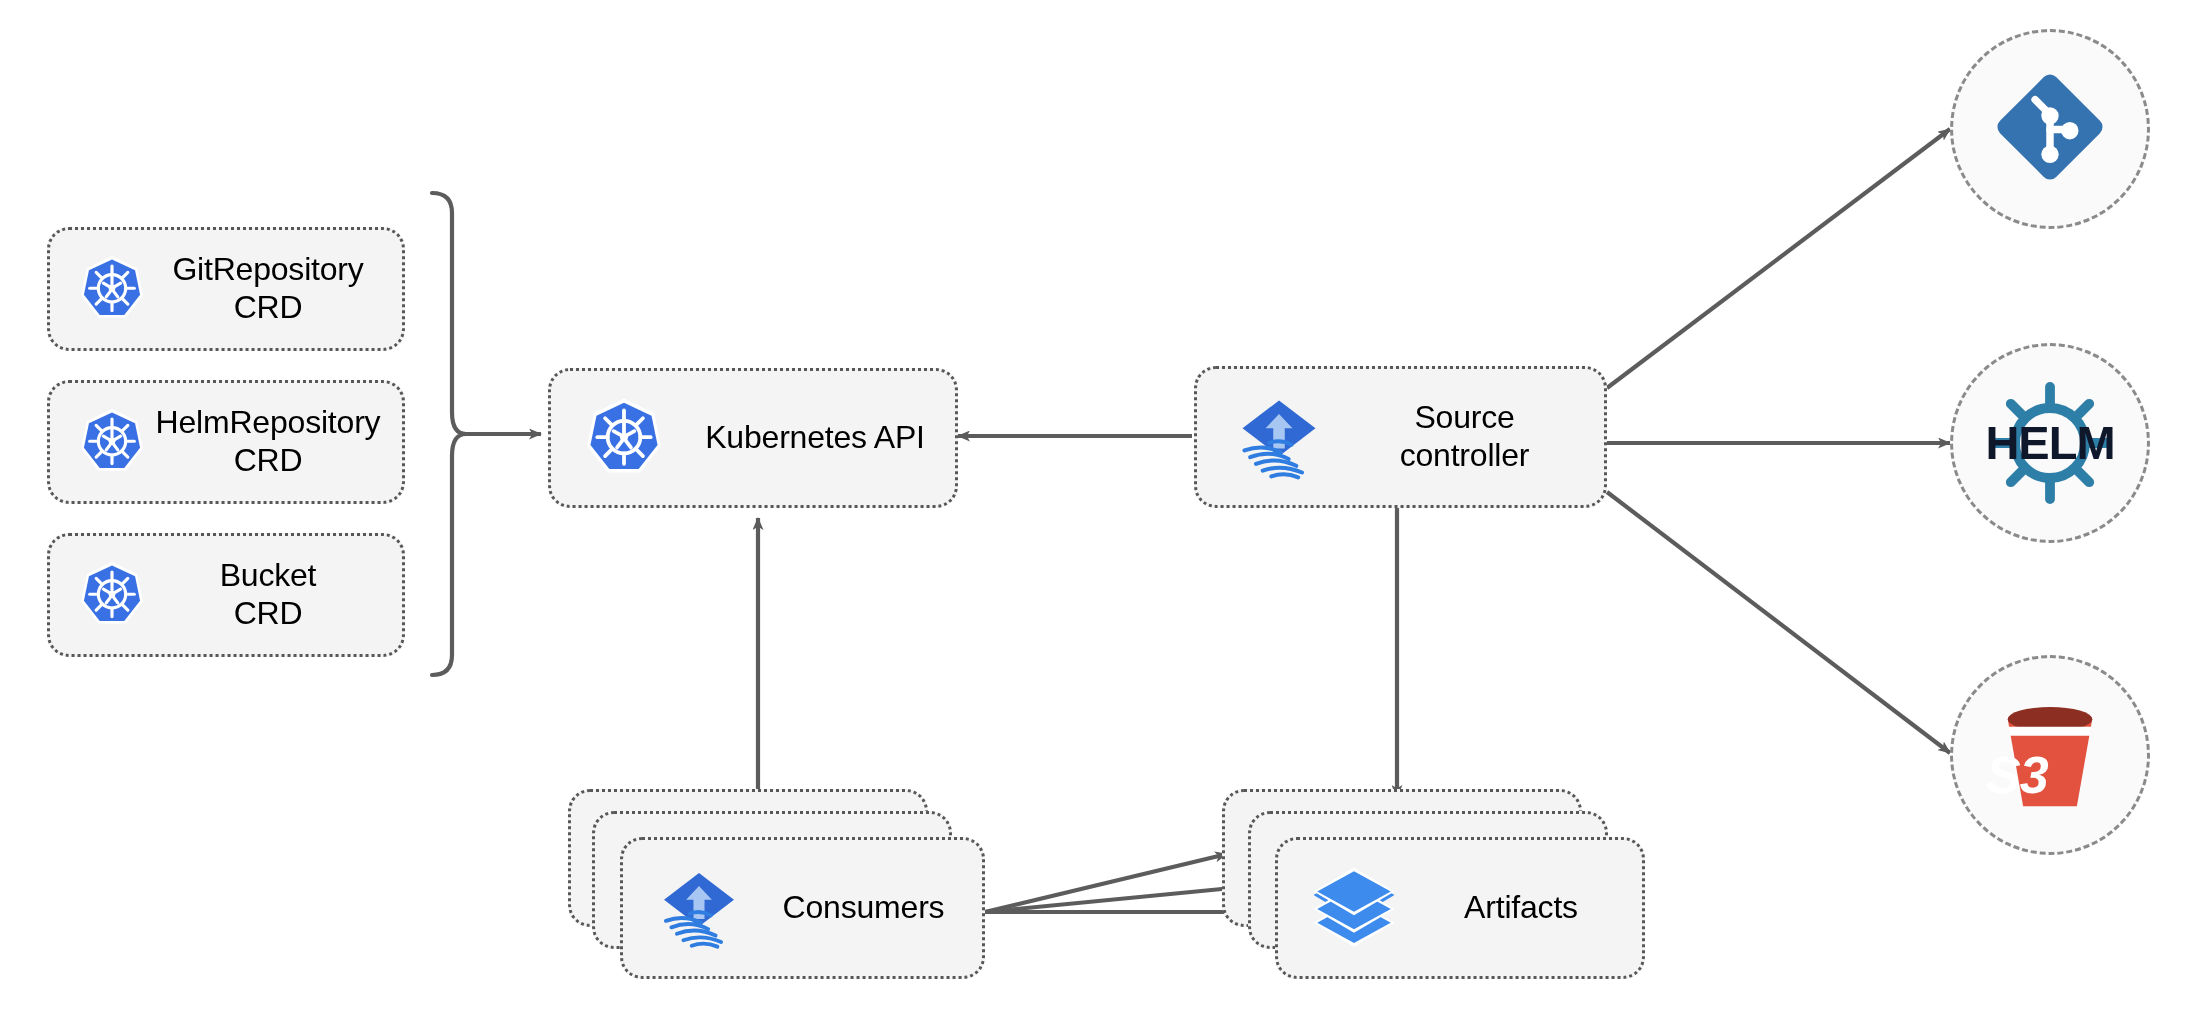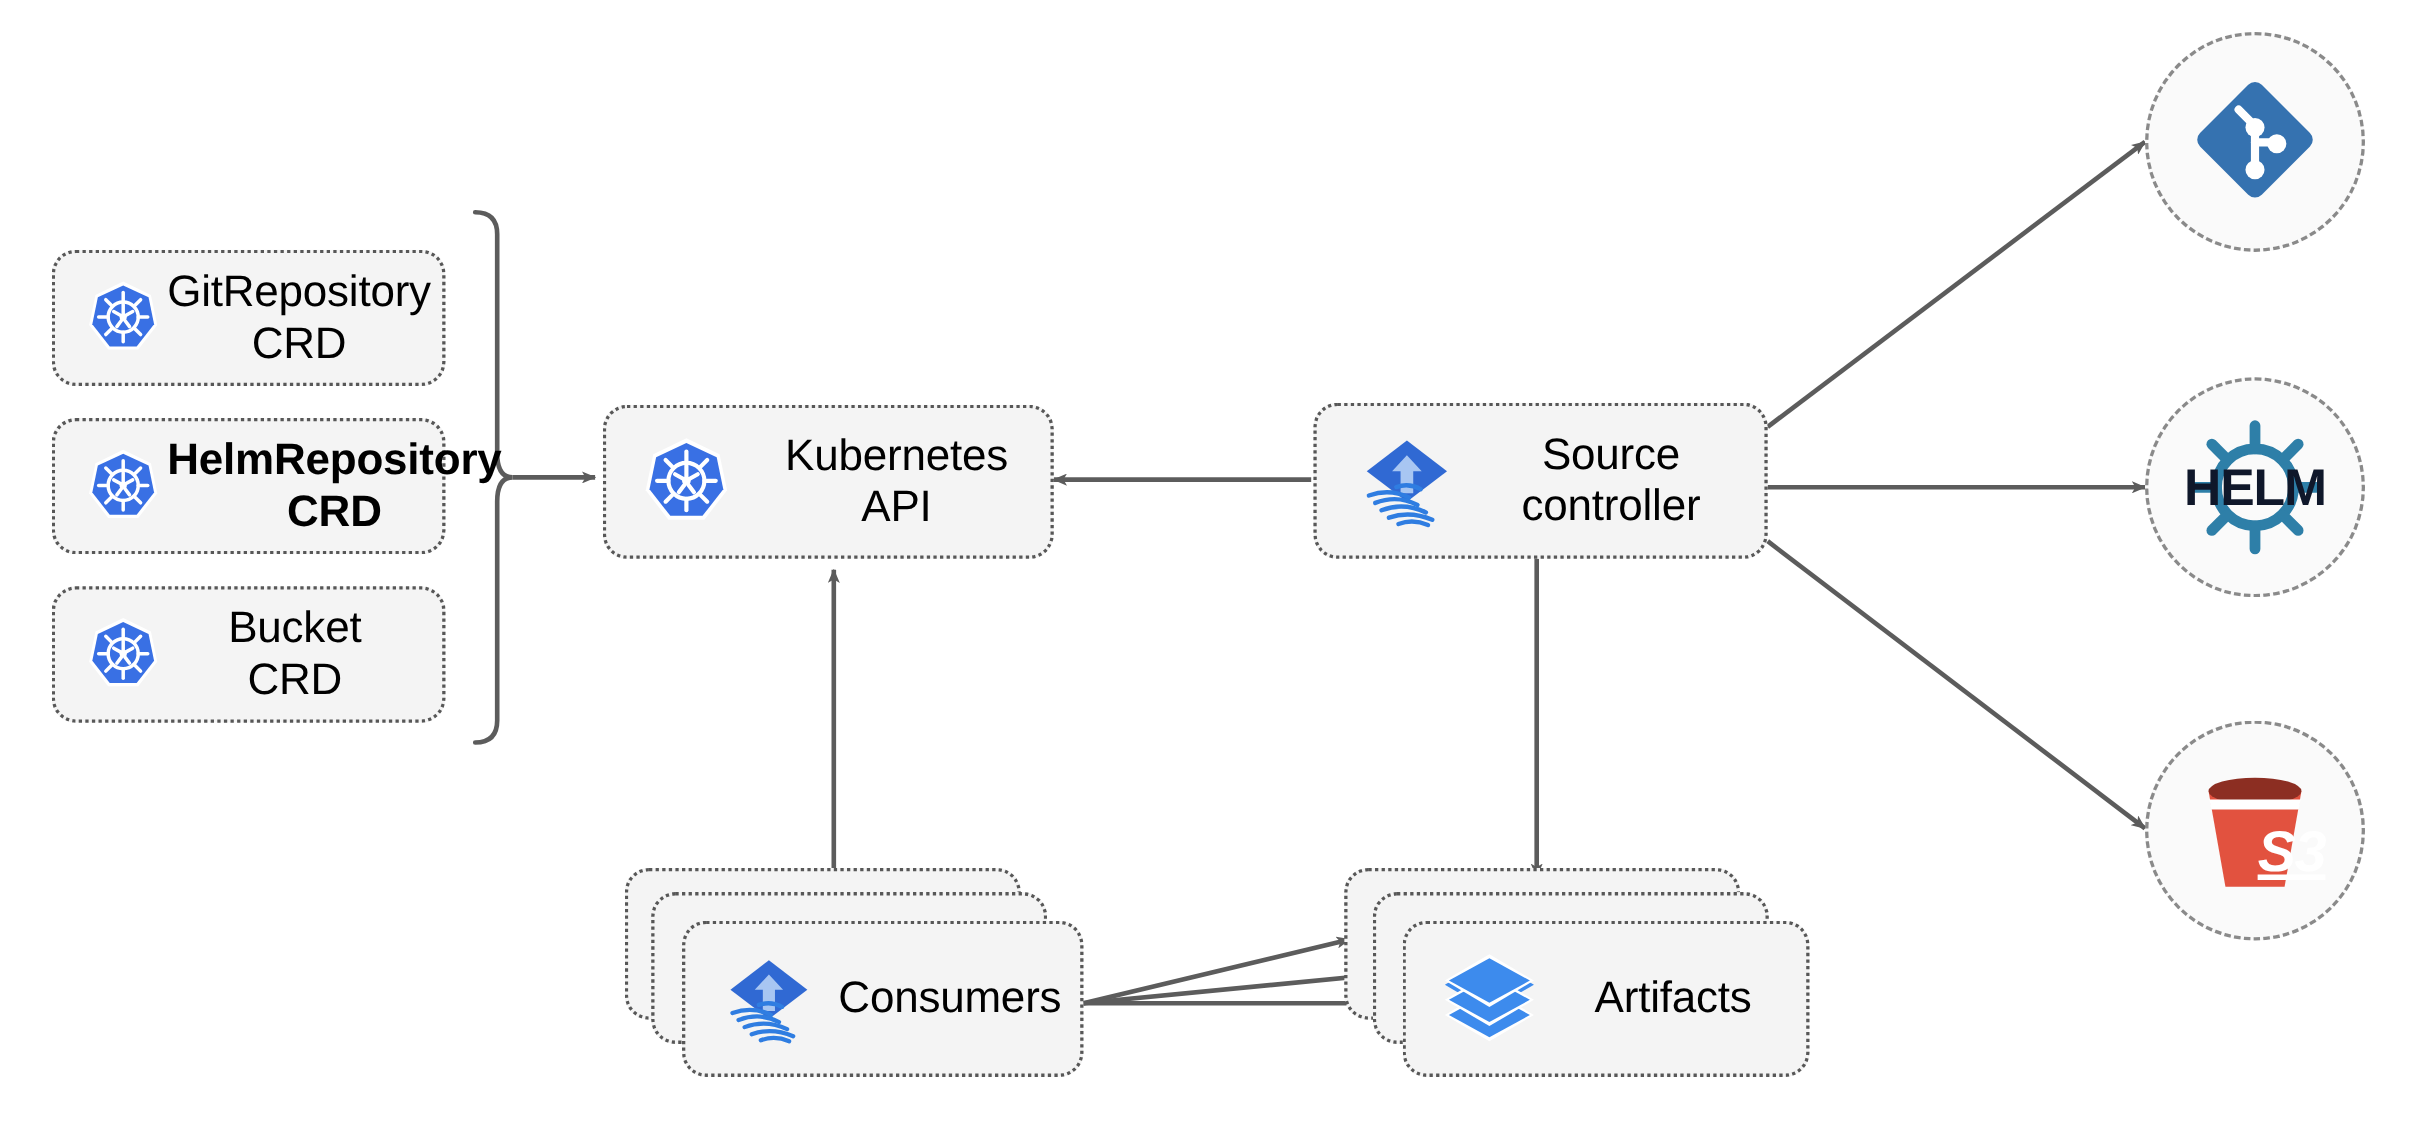--- a/index.html
+++ b/index.html
@@ -28,21 +28,21 @@
     box-sizing:border-box;
     background:#f4f4f4;
     border:3px dotted #575757;
     border-radius:22px;
     display:flex;
     align-items:center;
     justify-content:flex-start;
   }
   .node-label{
     color:#000000;
-    font-size:40px;
+    font-size:32px;
     line-height:1.18;
     text-align:center;
     white-space:pre-line;
     letter-spacing:-0.2px;
   }
   .crd-box{
     padding-left:26px;
     gap:4px;
   }
   .crd-box .node-label{
@@ -151,21 +151,21 @@
           <line x1="42" y1="61" x2="48" y2="53"></line>
           <line x1="58" y1="61" x2="52" y2="53"></line>
         </g>
         <circle cx="50" cy="49" r="4.6" fill="#ffffff"></circle>
       </svg>
     </span>
     <span class="node-label">GitRepository
 CRD</span>
   </div>
 
-  <div class="node crd-box" style="left:47px; top:380px; width:358px; height:124px;font-weight:bold;">
+  <div class="node crd-box" style="left:47px; top:380px; width:358px; height:124px;">
     <span class="icon-slot">
       <svg width="72" height="72" viewBox="0 0 100 100">
         <polygon points="50,4 85,21 93,59 69,90 31,90 7,59 15,21" fill="#ffffff"></polygon>
         <polygon points="50,9 82,24 89,58 67,86 33,86 11,58 18,24" fill="#3970e4"></polygon>
         <g fill="none" stroke="#ffffff" stroke-width="4.4" stroke-linecap="round">
           <circle cx="50" cy="49" r="19"></circle>
           <line x1="50" y1="18" x2="50" y2="30"></line>
           <line x1="50" y1="68" x2="50" y2="80"></line>
           <line x1="19" y1="49" x2="31" y2="49"></line>
           <line x1="69" y1="49" x2="81" y2="49"></line>
@@ -336,17 +336,17 @@
   </div>
 
   <div class="ext-circle" style="left:1950px; top:655px;">
     <span style="position:relative;
           width:128px; height:128px; display:block;">
       <svg width="128" height="128" viewBox="0 0 100 100" style="position:absolute; left:0; top:0;">
         <path d="M17,22 L83,22 L71,90 L29,90 Z" fill="#e2523f"></path>
         <ellipse cx="50" cy="22" rx="33" ry="9.5" fill="#8c2e22"></ellipse>
         <path d="M17.6,28 L82.4,28 L81.1,35 L18.9,35 Z" fill="#ffffff"></path>
       </svg>
-      <span class="s3-word" style="left:0; right:0; top:58px; text-align:right;text-decoration:underline;">S3</span>
+      <span class="s3-word" style="left:0; right:0; top:58px; text-align:left;">S3</span>
     </span>
   </div>
 
 </div>
 
 </body></html>

